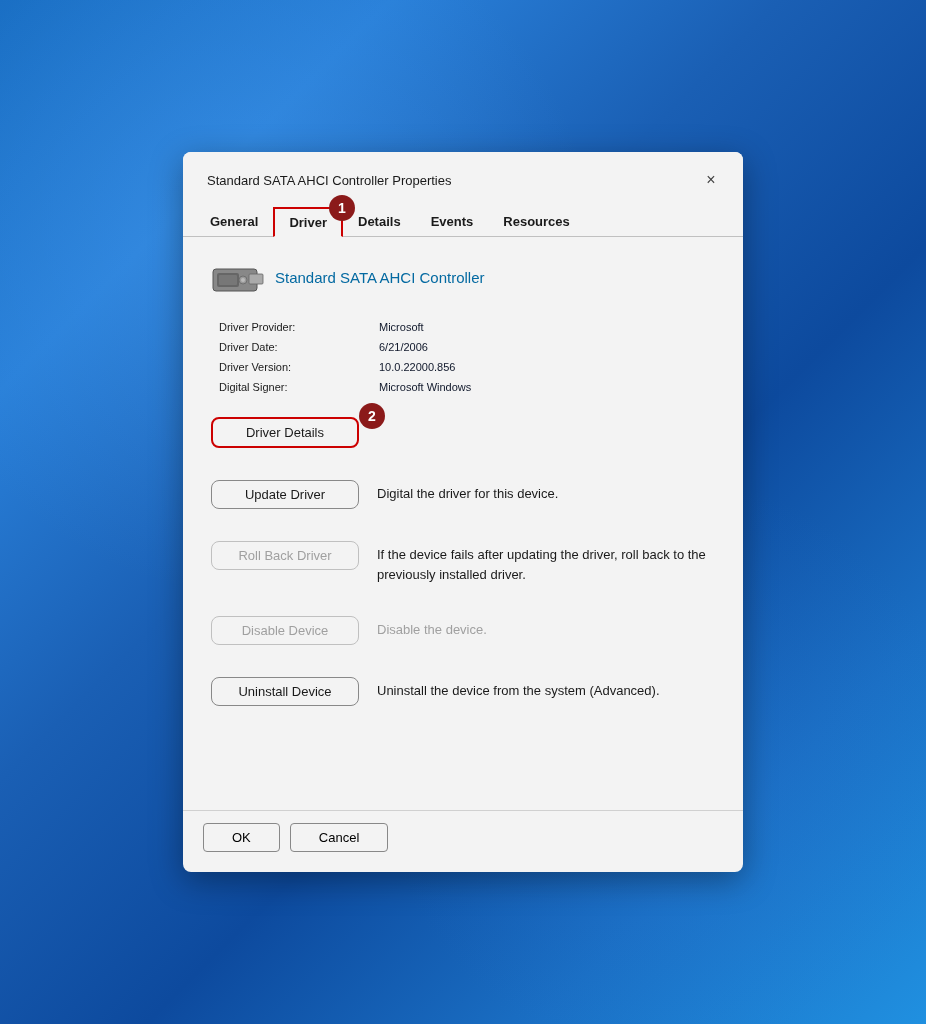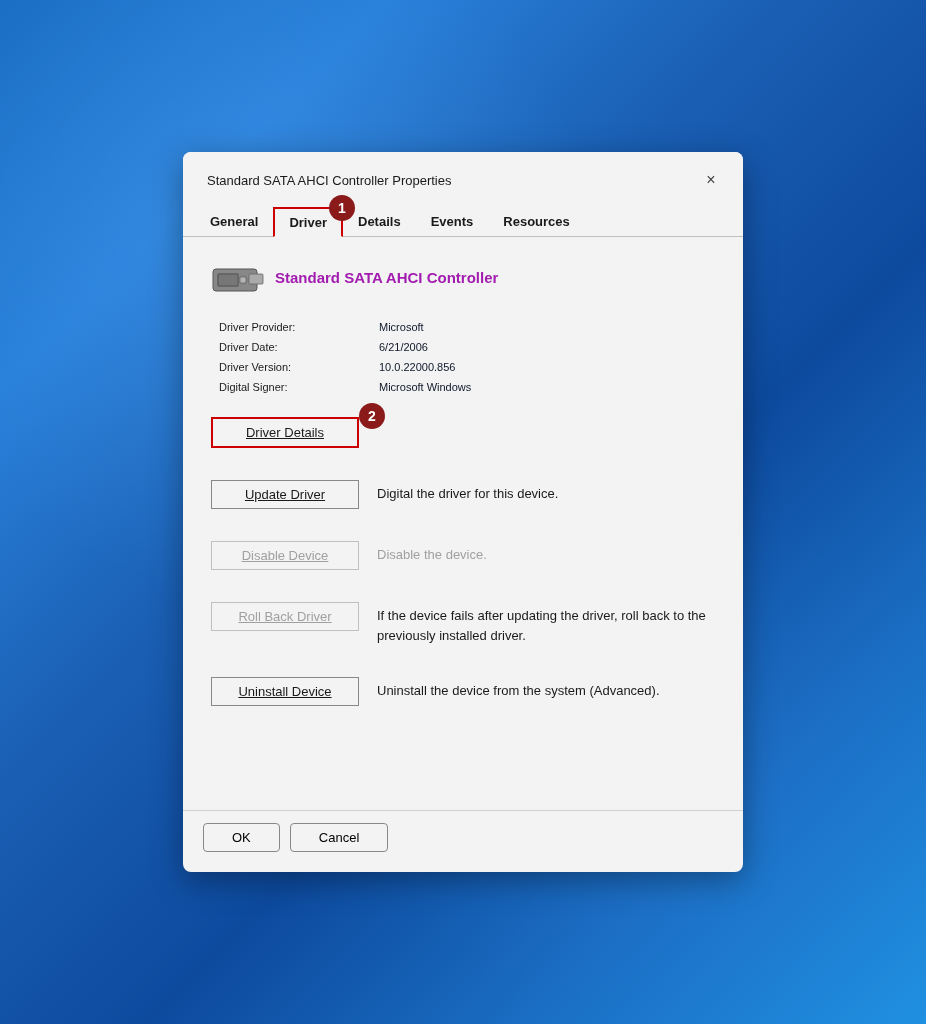--- a/index.html
+++ b/index.html
@@ -132,22 +132,22 @@
       margin-bottom: 28px;
     }
 
     .device-icon {
       width: 48px; height: 32px;
       position: relative;
     }
 
     .device-name {
       font-size: 15px;
-      font-weight: 700;
-      color: #a21caf;
+      font-weight: 400;
+      color: #0369a1;
     }
 
     
     .info-table {
       margin-bottom: 24px;
       margin-left: 8px;
     }
 
     .info-row {
       display: flex;
@@ -173,28 +173,27 @@
       gap: 18px;
       margin-bottom: 16px;
       padding-bottom: 16px;
     }
 
     .action-btn {
       min-width: 148px;
       padding: 6px 16px;
       background: #f3f3f3;
       border: 1px solid #888;
-      border-radius: 0;
+      border-radius: 8px;
       font-size: 13px;
       color: #1a1a1a;
       cursor: pointer;
       text-align: center;
       flex-shrink: 0;
       white-space: nowrap;
-      text-decoration: underline;
     }
 
     .action-btn.disabled {
       color: #a0a0a0;
       border-color: #c0c0c0;
       cursor: default;
       background: #f3f3f3;
     }
 
     .action-btn.highlighted {
@@ -309,27 +308,27 @@
 
       <div class="badge" style="position:absolute; left:148px; top:-14px; width:26px; height:26px; background:#8b1a1a;">2</div>
     </div>
 
     <div class="action-row">
       <button class="action-btn">Update Driver</button>
       <span class="action-desc">Digital the driver for this device.</span>
     </div>
 
     <div class="action-row">
+      <button class="action-btn disabled" disabled="">Roll Back Driver</button>
+      <span class="action-desc">If the device fails after updating the driver, roll back to the previously installed driver.</span>
+    </div>
+
+    <div class="action-row">
       <button class="action-btn disabled" disabled="">Disable Device</button>
       <span class="action-desc disabled-text">Disable the device.</span>
-    </div>
-
-    <div class="action-row">
-      <button class="action-btn disabled" disabled="">Roll Back Driver</button>
-      <span class="action-desc">If the device fails after updating the driver, roll back to the previously installed driver.</span>
     </div>
 
     <div class="action-row">
       <button class="action-btn">Uninstall Device</button>
       <span class="action-desc">Uninstall the device from the system (Advanced).</span>
     </div>
 
   </div>
 
   <div class="footer">

